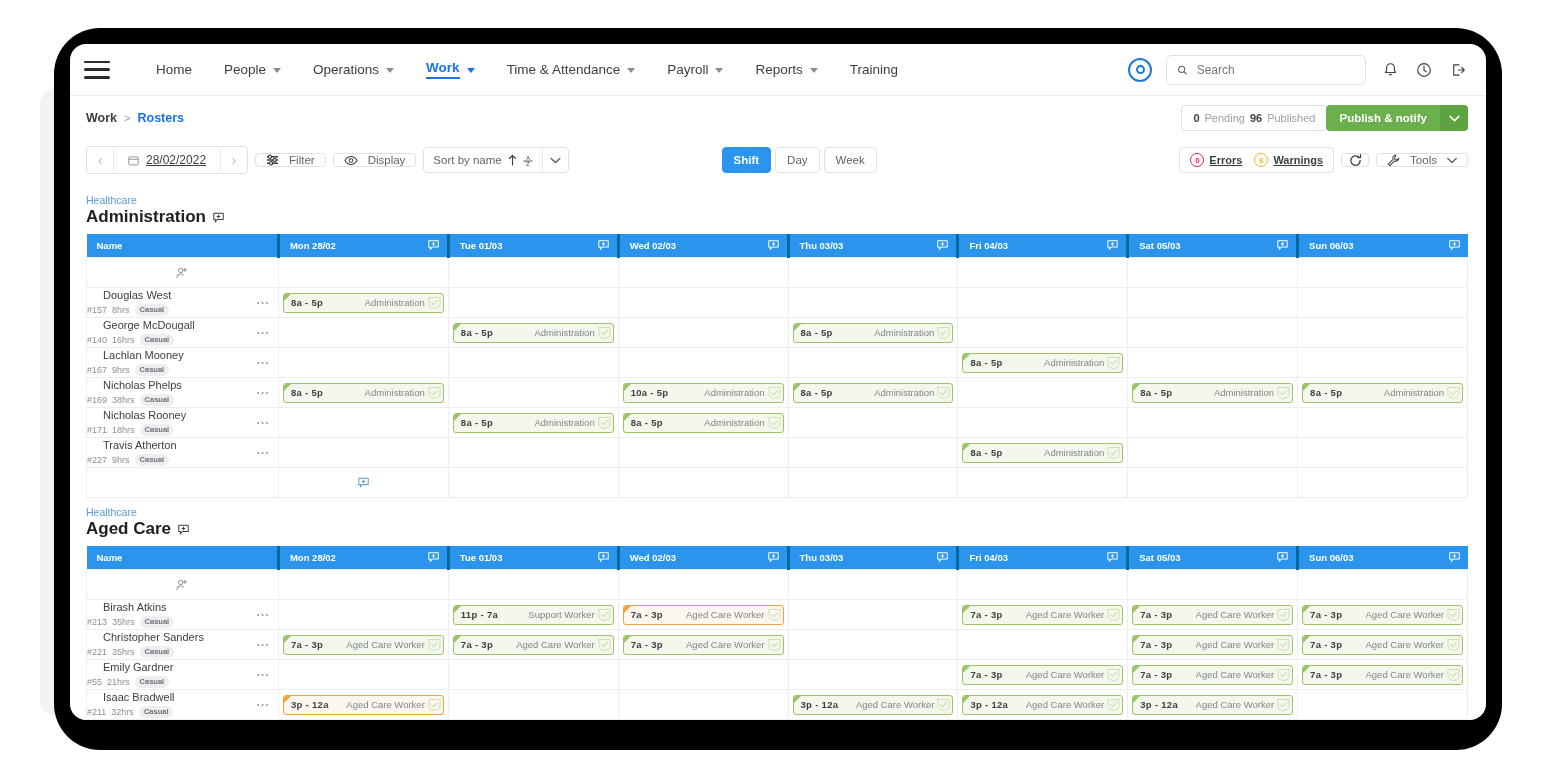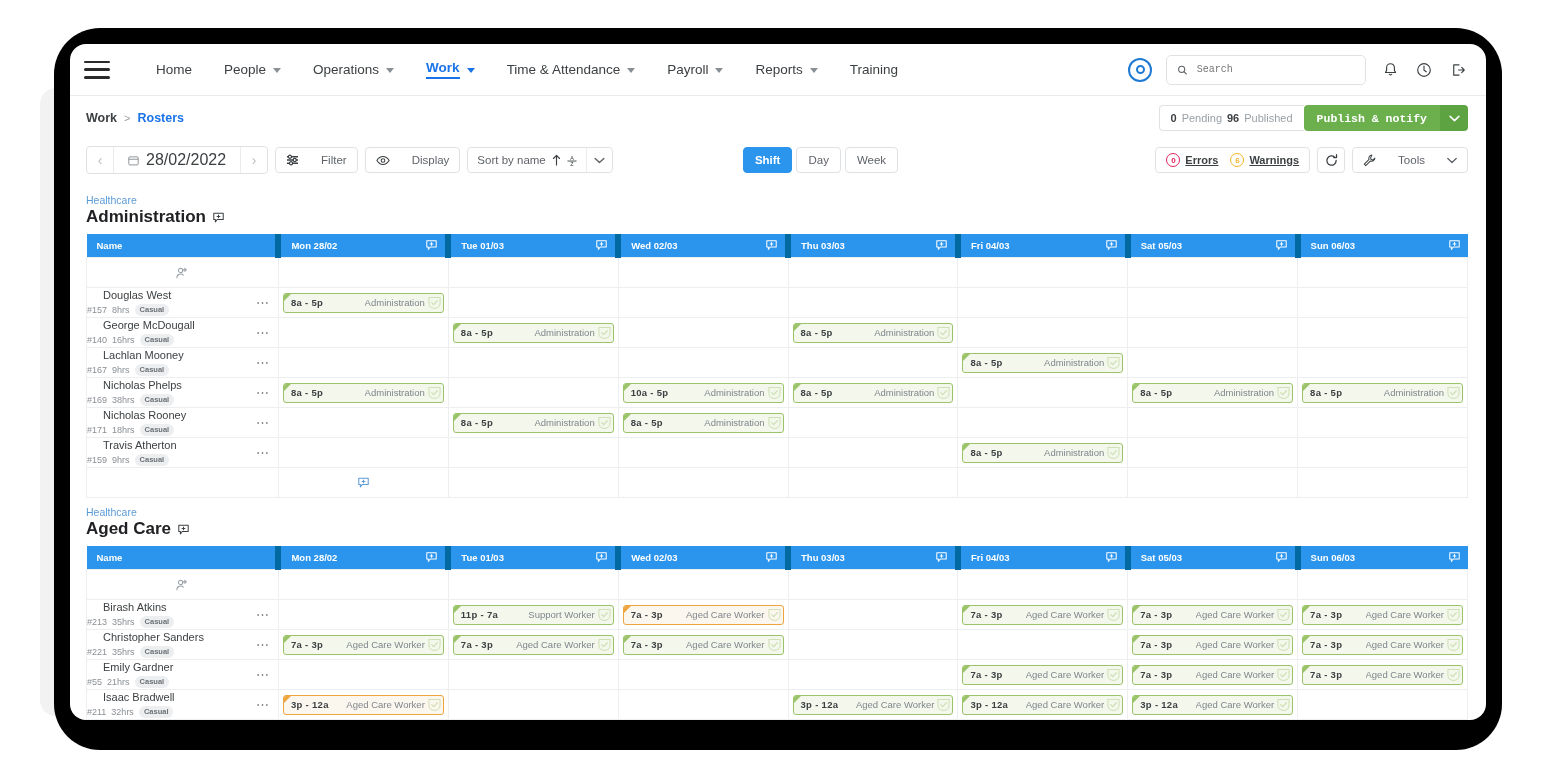--- a/index.html
+++ b/index.html
@@ -61,22 +61,22 @@
     width:24px; height:24px; border-radius:50%;
     border:2.5px solid #1f7ad4;
     display:flex; align-items:center; justify-content:center;
   }
   .brand-dot i { width:9px; height:9px; border-radius:50%; border:2px solid #1f7ad4; display:block; }
   .searchbox {
     display:flex; align-items:center; gap:9px;
     width: 200px; height:30px; border:1px solid #dfe2e5; border-radius:5px;
     padding: 0 10px; background:#fff;
   }
-  .searchbox input { border:0; outline:0; font-size:10px; color:#9aa0a6;
-    font-family:Liberation Mono, monospace; width:100%; background:transparent; }
+  .searchbox input { border:0; outline:0; font-size:12px; color:#9aa0a6;
+    font-family:Liberation Sans, sans-serif; width:100%; background:transparent; }
   .icon-btn { width:20px; height:20px; display:flex; align-items:center; justify-content:center; cursor:pointer; }
 
   
   .crumbrow {
     height: 44px; display:flex; align-items:center;
     padding: 0 18px 0 16px;
   }
   .crumb { font-size:12.5px; font-weight:bold; color:#3c4043; }
   .crumb-sep { font-size:11px; color:#9aa0a6; margin:0 7px; }
   .crumb-cur { font-size:12.5px; font-weight:bold; color:#1a73e8; }
@@ -84,39 +84,38 @@
   .pubcount {
     border:1px solid #dfe2e5; border-right:0; border-radius:4px 0 0 4px;
     height:26px; display:flex; align-items:center; gap:5px; padding:0 11px;
     font-size:11px; color:#9aa0a6; background:#fff;
   }
   .pubcount b { color:#3c4043; }
   .pubbtn {
     background:#6cb04e; color:#fff; font-size:11.5px; font-weight:bold;
     height:26px; display:flex; align-items:center; padding:0 13px; border-radius:4px 0 0 4px;
     cursor:pointer;
-    font-family:Liberation Mono, monospace;
   }
   .pubbtn-caret {
     background:#5da342; width:28px; height:26px; border-radius:0 4px 4px 0;
     display:flex; align-items:center; justify-content:center; cursor:pointer;
   }
 
   
   .toolbar { height:40px; display:flex; align-items:center; padding:0 18px 0 16px; gap:7px; }
   .btn {
-    height:26px; border:1px solid #dfe2e5; background:#fff; border-radius:4px;
-    display:flex; align-items:center; gap:22px; padding:0 10px;
+    height:14px; border:1px solid #dfe2e5; background:#fff; border-radius:4px;
+    display:flex; align-items:center; gap:10px; padding:0 10px;
     font-size:11.5px; color:#5f6368; cursor:pointer; white-space:nowrap;
   }
   .datenav { display:flex; align-items:center; border:1px solid #dfe2e5; border-radius:4px; height:28px; }
   .datenav .arrow { width:26px; height:26px; display:flex; align-items:center; justify-content:center;
     color:#b9bec3; font-size:14px; cursor:pointer; }
   .datenav .dv { display:flex; align-items:center; gap:7px; padding:0 14px; height:26px;
-    border-left:1px solid #e9ecef; border-right:1px solid #e9ecef; font-size:16px; color:#3c4043; }
+    border-left:1px solid #e9ecef; border-right:1px solid #e9ecef; font-size:12px; color:#3c4043;text-decoration:underline; }
   .sortgrp { display:flex; align-items:center; border:1px solid #dfe2e5; border-radius:4px; height:26px; }
   .sortgrp .sv { padding:0 9px; font-size:11.5px; color:#5f6368; display:flex; align-items:center; gap:6px; }
   .sortgrp .sc { width:26px; height:24px; border-left:1px solid #e9ecef; display:flex;
     align-items:center; justify-content:center; cursor:pointer; }
 
   .segmented { display:flex; margin-left:auto; margin-right:auto; }
   .seg { height:26px; min-width:38px; padding:0 11px; border:1px solid #dfe2e5; border-radius:4px;
     display:flex; align-items:center; justify-content:center; font-size:11.5px; color:#5f6368;
     background:#fff; cursor:pointer; margin-right:4px; }
   .seg.active { background:#2b94ed; color:#fff; border-color:#2b94ed; font-weight:bold; }
@@ -139,21 +138,21 @@
 
   
   .content { padding: 6px 18px 0 16px; }
   .grp-sub { font-size:10.5px; color:#5b9bd5; margin-top:8px; }
   .grp-title { font-size:17px; font-weight:bold; color:#202124; display:flex; align-items:center; gap:7px;
     margin: 1px 0 7px 0; }
 
   table.roster { width:100%; border-collapse:collapse; table-layout:fixed; }
   table.roster th {
     background:#2b94ed; color:#fff; font-size:9.5px; font-weight:bold; text-align:left;
-    padding:6px 10px; height:19px; border-right:6px solid #0369a1; position:relative;
+    padding:6px 10px; height:19px; border-right:3px solid #0369a1; position:relative;
   }
   table.roster th:last-child { border-right:0; }
   th .thadd { position:absolute; right:8px; top:50%; transform:translateY(-50%); }
   table.roster td {
     border:1px solid #eceef0; height:30px; vertical-align:middle; padding:0;
     background:#fff;
   }
   td.namecell { padding:4px 8px 4px 10px; position:relative; }
   .ename { font-size:11px; color:#3c4043; line-height:1.25;padding-left:16px; }
   .emeta { font-size:9px; color:#8a8f94; display:flex; align-items:center; gap:5px; margin-top:1px; }
@@ -666,21 +665,21 @@
               </td>
               <td></td>
               <td></td>
               <td></td>
               <td></td>
             </tr>
             <tr>
               <td class="namecell">
                 <div class="ename">Travis Atherton</div>
                 <div class="emeta">
-                  <span>#159</span>
+                  <span>#227</span>
                   <span>9hrs</span>
                   <span class="pill">Casual</span>
                 </div>
                 <span class="dots">⋯</span>
               </td>
               <td></td>
               <td></td>
               <td></td>
               <td></td>
               <td>

